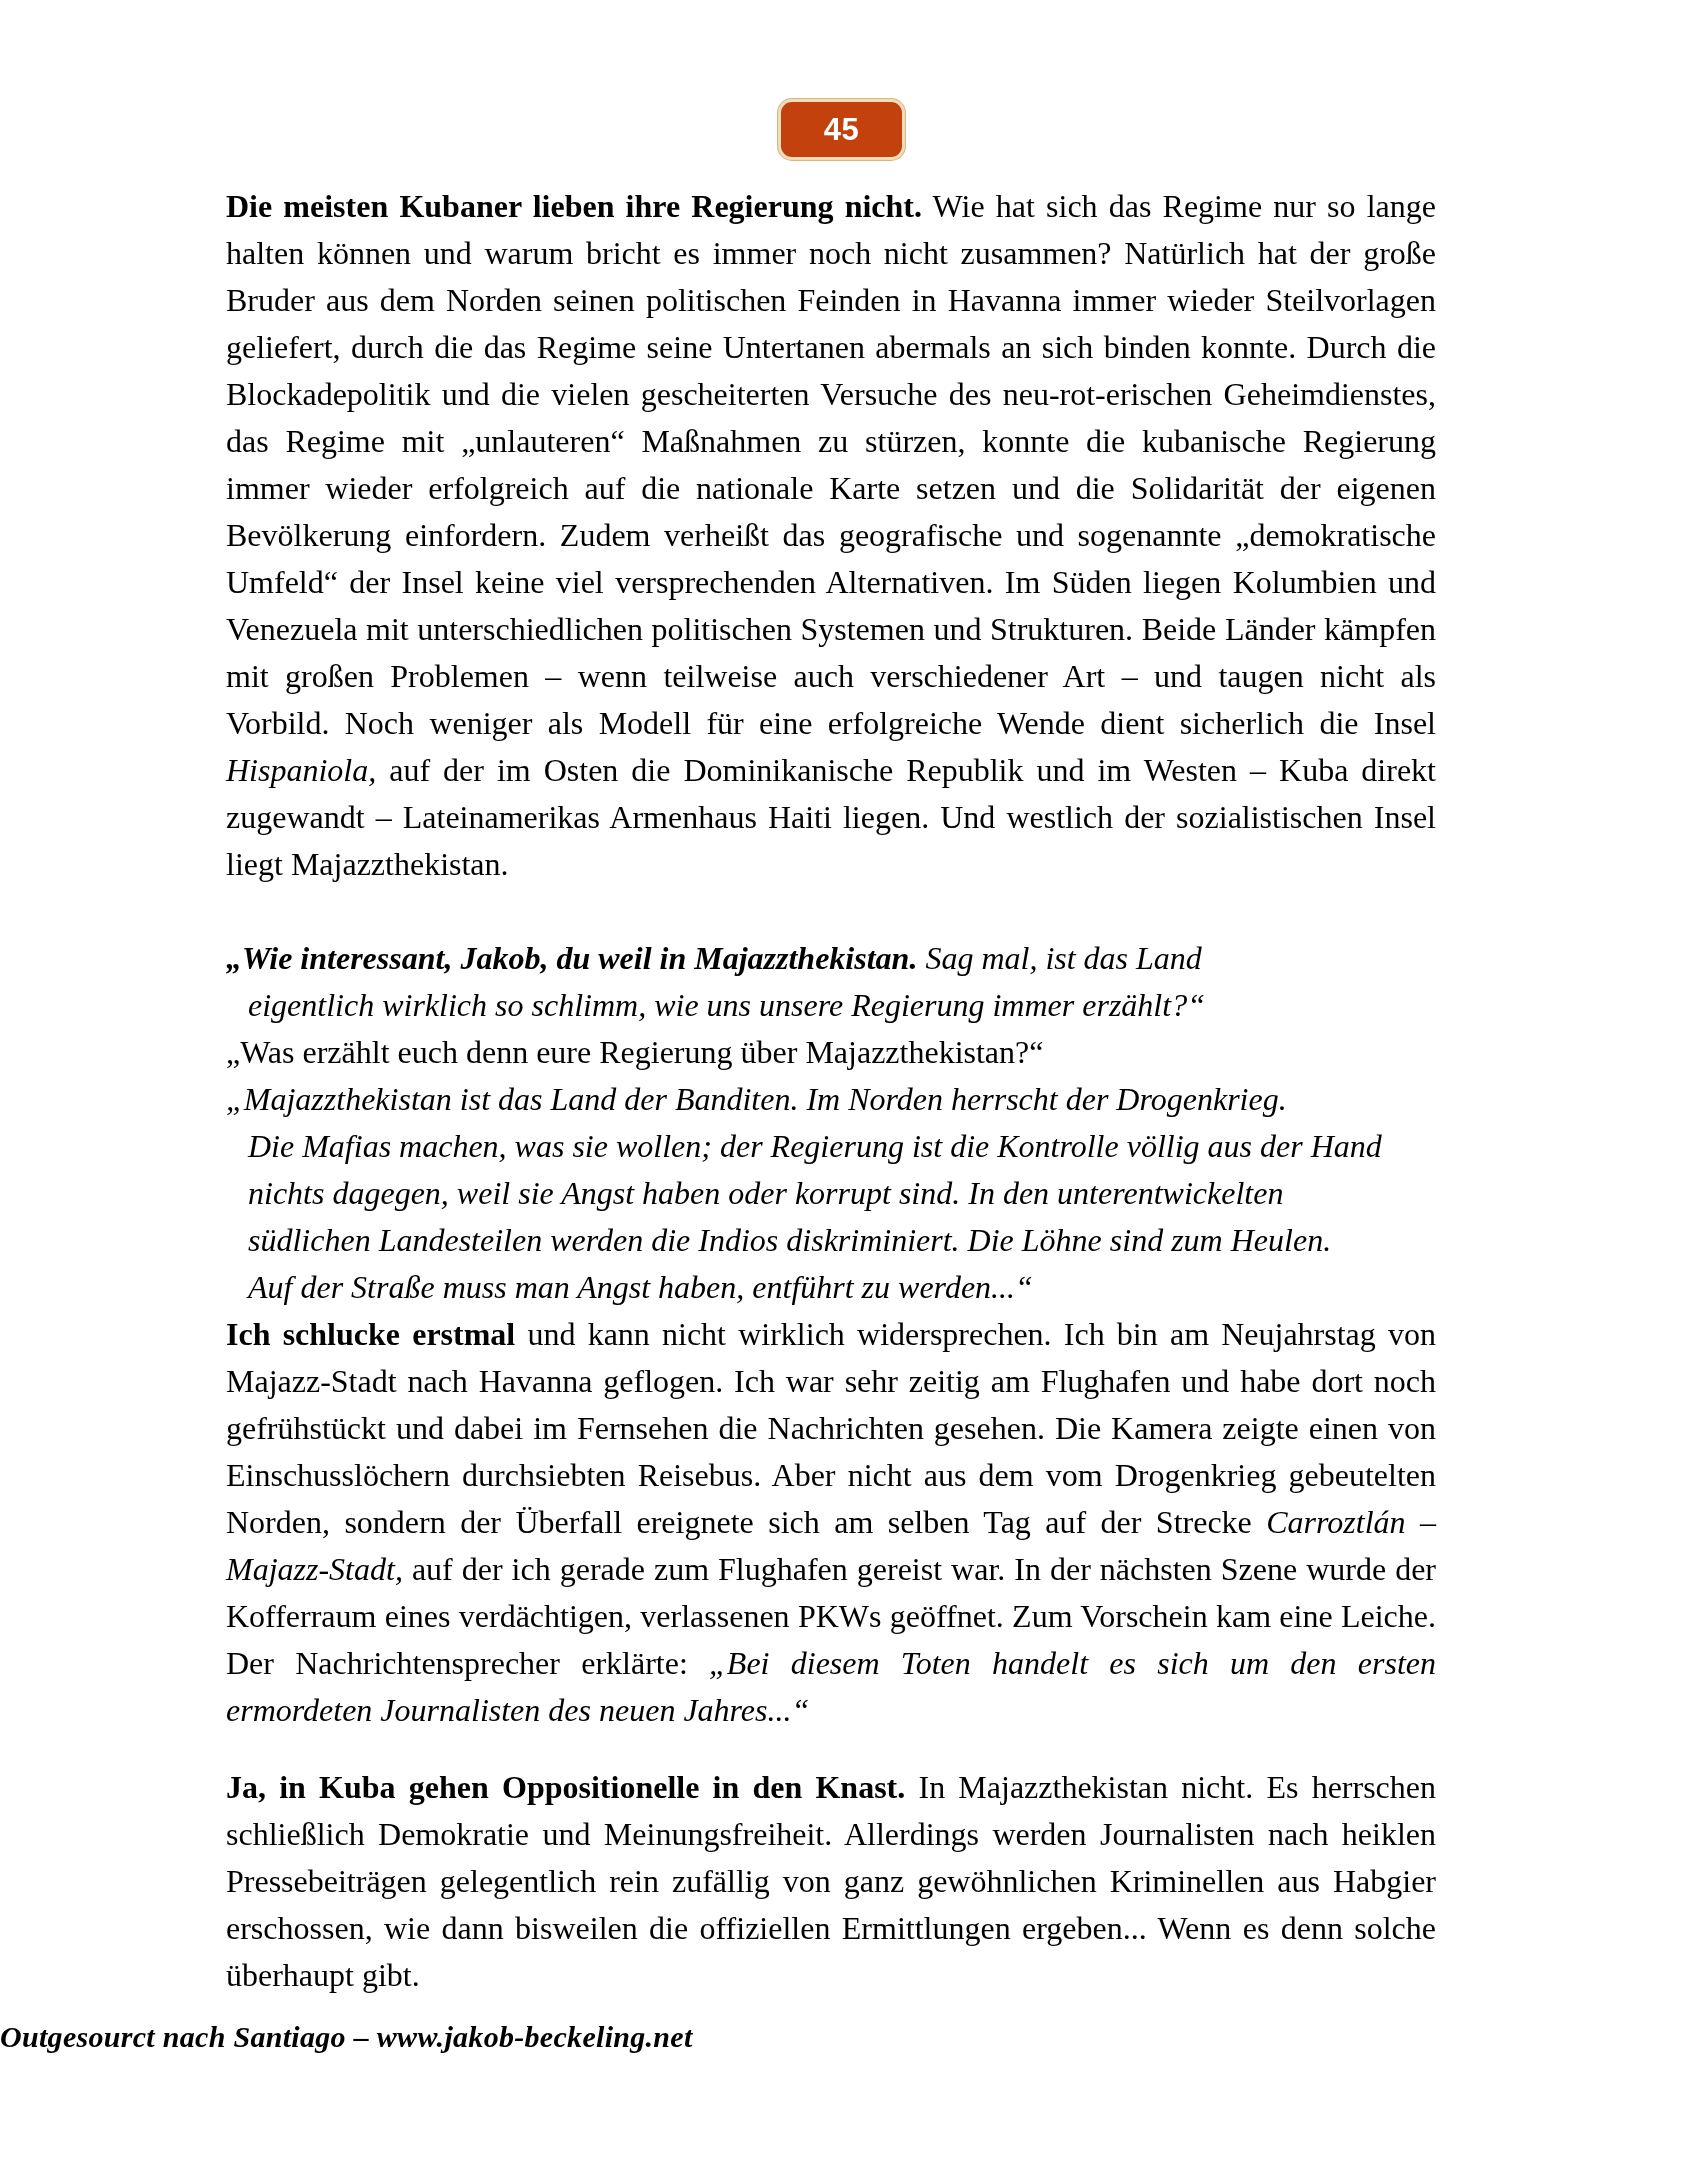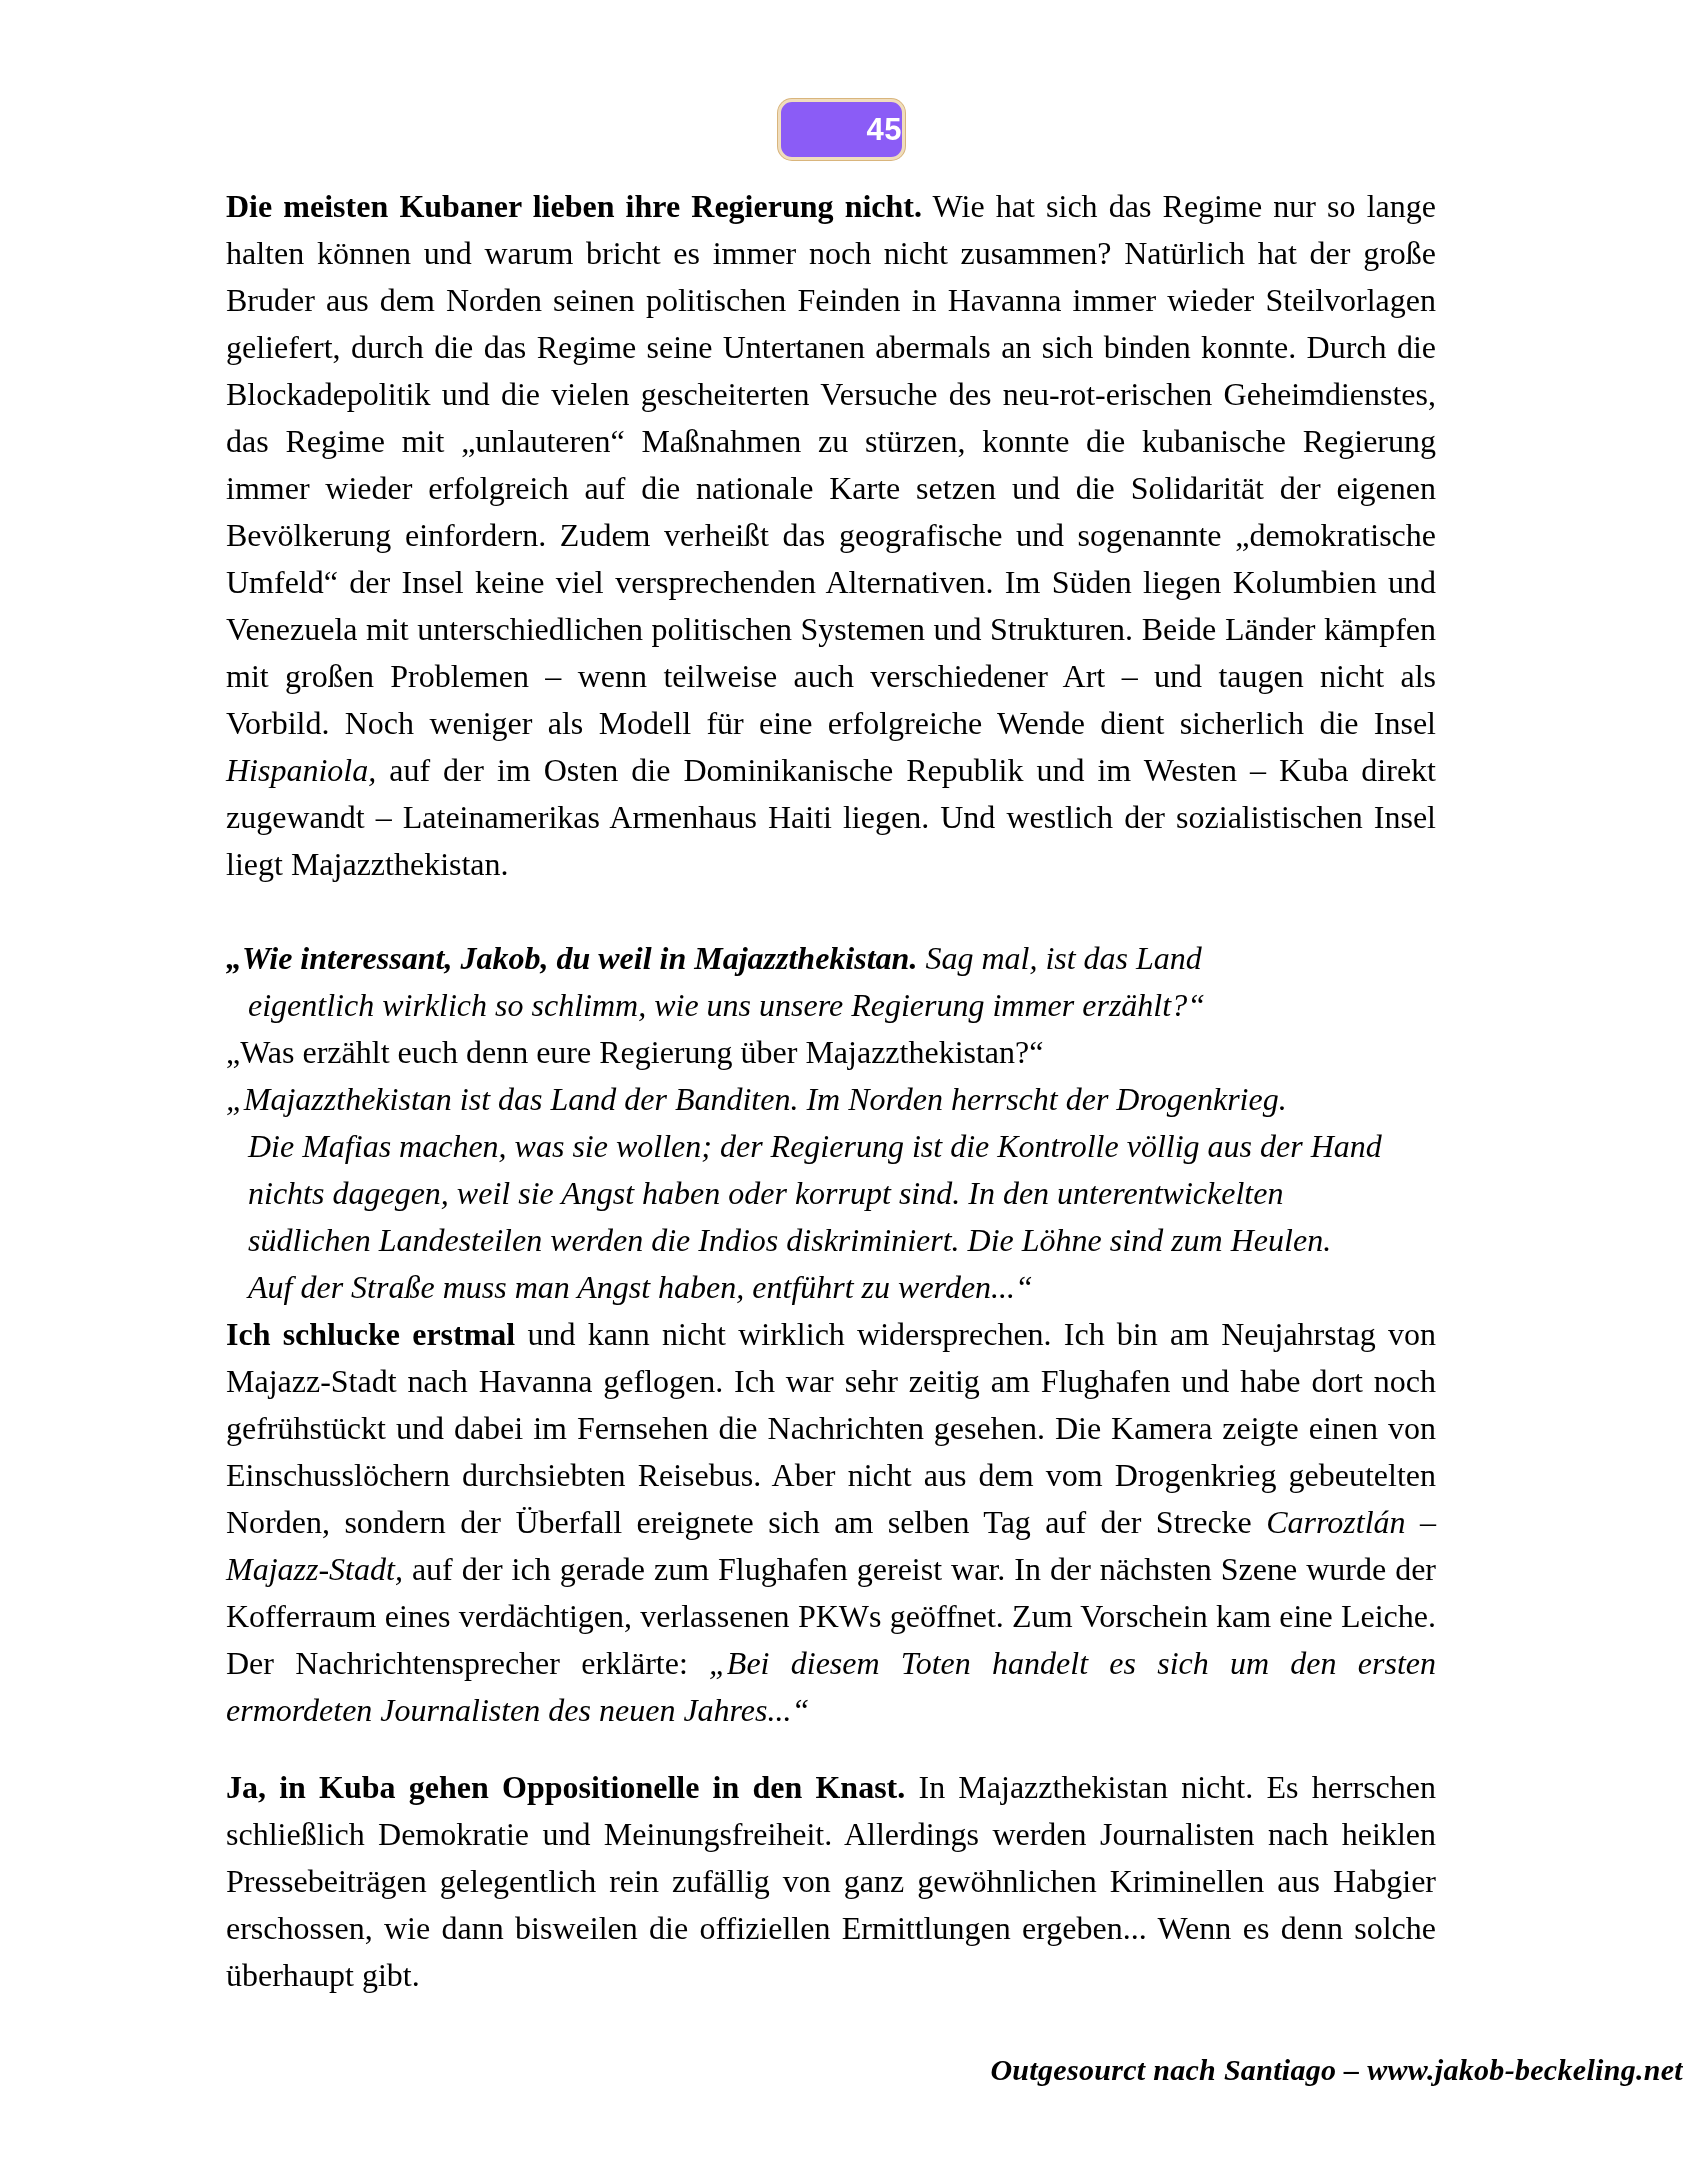--- a/index.html
+++ b/index.html
@@ -29,26 +29,26 @@
     top: 99px;
     left: 0;
     width: 1683px;
     display: flex;
     justify-content: center;
   }
   .pagenum-badge {
     width: 127px;
     height: 61px;
     border-radius: 14px;
-    background: #8b5cf6;
+    background: #c2410c;
     border: 3px solid #f0ddbd;
     box-shadow: 0 0 0 1px #d9b57c;
     display: flex;
     align-items: center;
-    justify-content: flex-end;
+    justify-content: center;
     box-sizing: border-box;
   }
   .pagenum-badge span {
     font-family: "Liberation Sans", "DejaVu Sans", sans-serif;
     font-weight: bold;
     font-size: 31px;
     color: #ffffff;
     letter-spacing: 0.5px;
     line-height: 1;
   }
@@ -109,26 +109,25 @@
   .dialogue .ro {
     font-style: normal;
   }
 
   
   .footer {
     position: absolute;
     left: 0;
     top: 2020px;
     width: 1683px;
-    text-align: right;
+    text-align: left;
     font-size: 30px;
     font-style: italic;
     font-weight: bold;
     letter-spacing: 0.3px;
-    margin-top: 33px;
   }
 </style>
 </head>
 <body>
 
 <div class="page">
 
   <div class="pagenum-wrap">
     <div class="pagenum-badge">
       <span>45</span>

